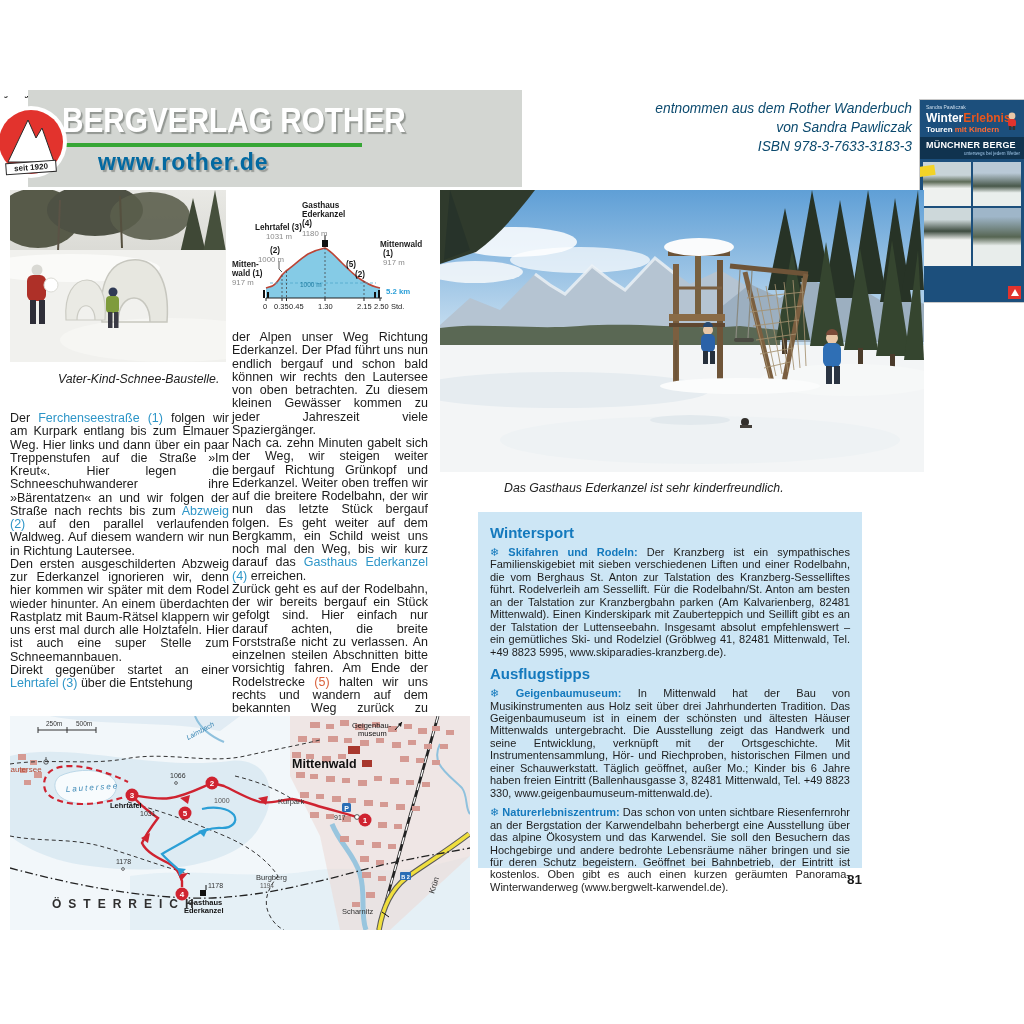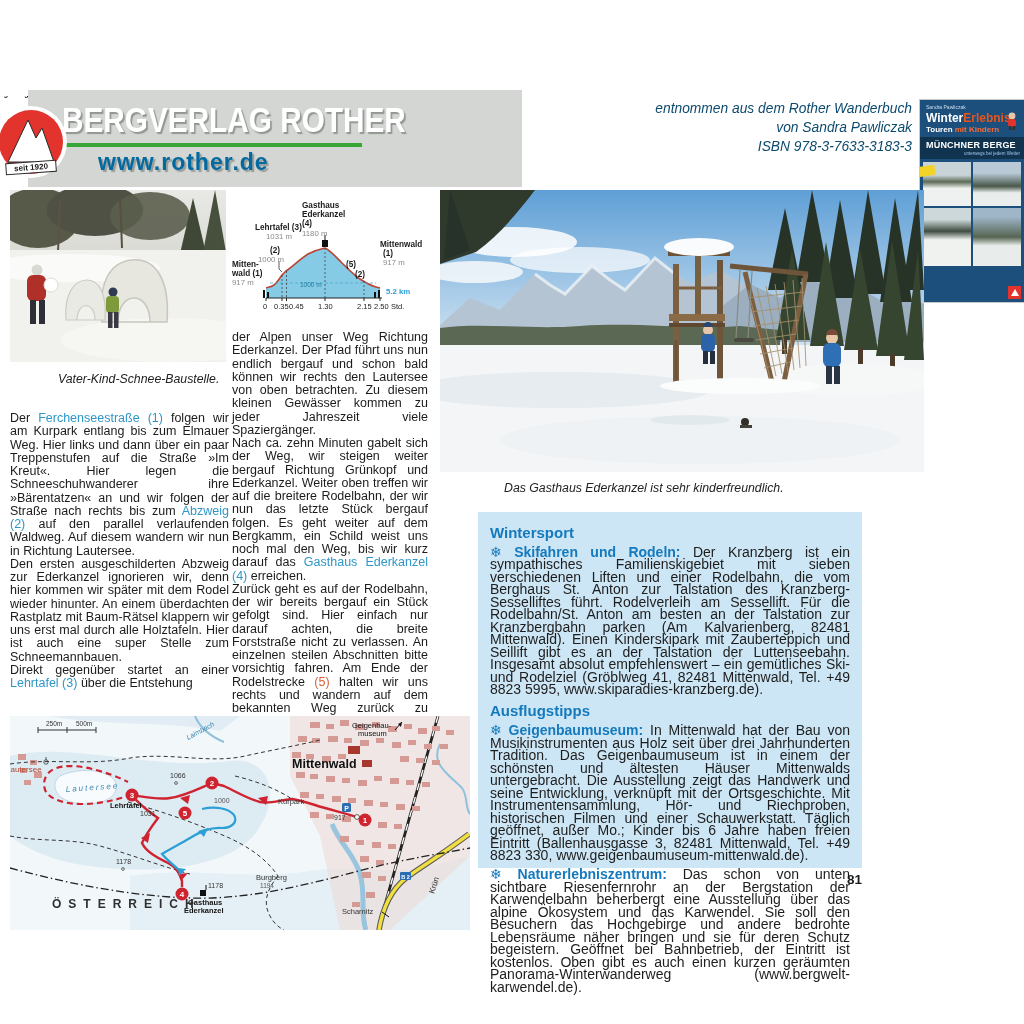--- a/index.html
+++ b/index.html
@@ -37,21 +37,21 @@
   
   .caption{position:absolute;font-style:italic;font-size:12.3px;color:#222;margin-left:20px;}
   .col{position:absolute;font-size:12.5px;line-height:13.25px;text-align:justify;color:#1b1b1b;}
   .col p{margin:0;}
   .lnk{color:#2e96c8;}
   .ref{color:#d9603b;}
   
   .infobox{position:absolute;left:478px;top:512px;width:384px;height:356px;background:#cde6f5;box-sizing:border-box;padding:12px 12px;}
   .infobox h3{margin:0 0 5px 0;font-size:15px;color:#1479bd;}
   .infobox h3.second{margin-top:7px;}
-  .infobox p{margin:0 0 7px 0;font-size:14px;line-height:12.45px;text-align:justify;color:#1d1d1d;}
+  .infobox p{margin:0 0 7px 0;font-size:11px;line-height:12.45px;text-align:justify;color:#1d1d1d;}
   .lbl{color:#1479bd;font-weight:bold;}
   .flake{color:#1479bd;}
   .pagenum{position:absolute;left:832px;top:872px;width:30px;text-align:right;font-size:13.5px;font-weight:bold;color:#1b1b1b;}
   svg{position:absolute;overflow:hidden;}
   svg text{font-family:"Liberation Sans",sans-serif;}
 </style>
 </head>
 <body>
 
 <div id="page">

